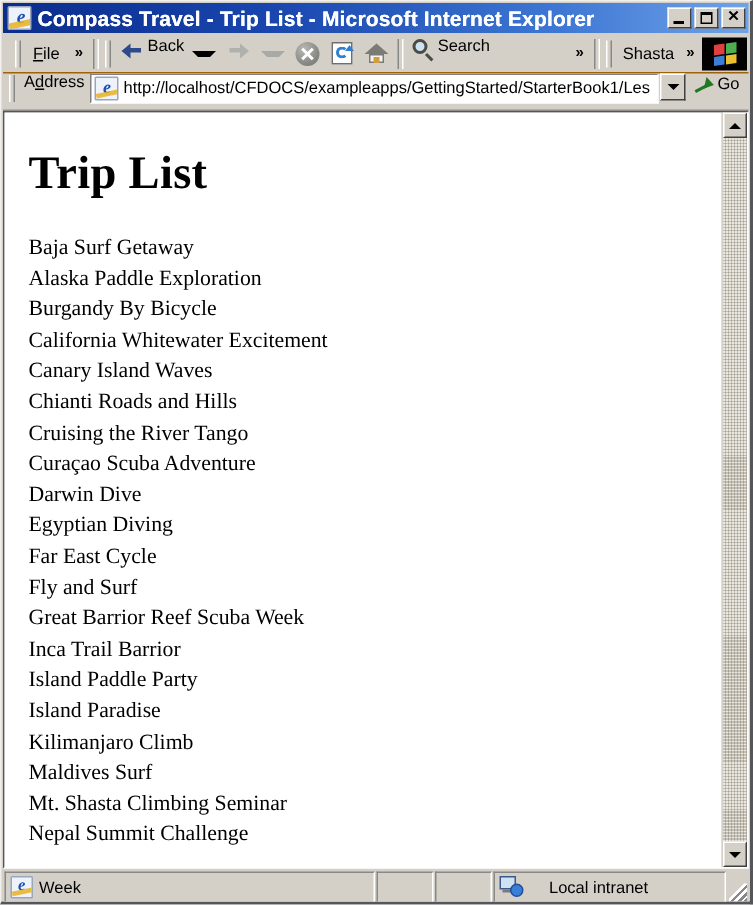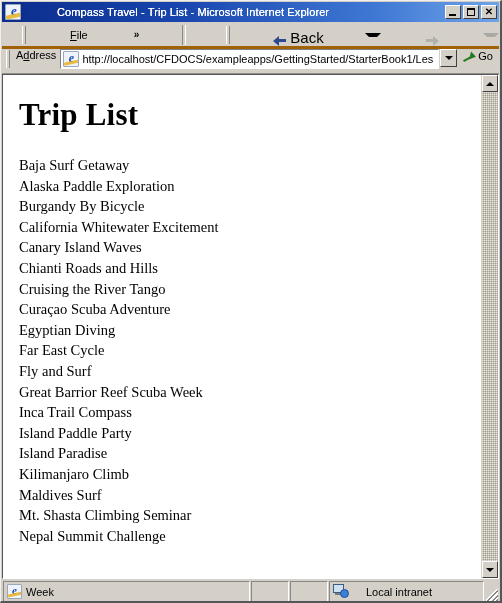--- a/index.html
+++ b/index.html
@@ -60,29 +60,28 @@
   .title-icon .swoosh {
     position: absolute;
     left: 0; top: 9px;
     width: 16px; height: 4px;
     background: #e8b020;
     transform: rotate(-12deg);
     opacity: .85;
   }
   .titlebar-text {
     color: #ffffff;
-    font-size: 11px;
-    font-weight: normal;
+    font-size: 14px;
+    font-weight: bold;
     letter-spacing: .1px;
     white-space: nowrap;
     overflow: hidden;
     text-overflow: ellipsis;
     flex: 1 1 auto;
     text-shadow: 0 0 0 #fff;
-    margin-left: 32px;
   }
   .title-buttons { display: flex; gap: 2px; align-items: center; }
   .tbtn {
     width: 16px; height: 14px;
     background: #d4d0c8;
     border-top: 1px solid #ffffff;
     border-left: 1px solid #ffffff;
     border-right: 1px solid #404040;
     border-bottom: 1px solid #404040;
     box-sizing: border-box;
@@ -110,24 +109,23 @@
 
   
   .toolbar-area {
     margin: 1px 1px 0 1px;
     background: #d4d0c8;
   }
   .toolbar-row {
     height: 26px;
     display: flex;
     align-items: center;
-    border-bottom: 3px solid #a16207;
-    box-sizing: border-box;
-    padding-left: 18px;
-    gap: 36px;
+    border-bottom: 1px solid #a16207;
+    box-sizing: border-box;
+    padding-left: 6px;
   }
   .grip {
     width: 6px; height: 20px;
     margin: 0 2px 0 1px;
     flex: 0 0 6px;
     position: relative;
   }
   .grip::before {
     content: "";
     position: absolute;
@@ -151,24 +149,24 @@
   }
   .tb-sep {
     width: 2px; height: 20px;
     margin: 0 2px;
     border-left: 1px solid #888886;
     border-right: 1px solid #ffffff;
     flex: 0 0 2px;
   }
   .tb-btn {
     display: flex;
-    align-items: flex-end;
+    align-items: flex-start;
     height: 22px;
     padding: 0 3px;
-    font-size: 15px;
+    font-size: 11px;
     color: #000;
     white-space: nowrap;
   }
   .tb-btn.disabled { color: #808080; }
   .arrow-left, .arrow-right {
     width: 16px; height: 14px;
     position: relative;
     flex: 0 0 16px;
     margin-right: 2px;
   }
@@ -708,25 +706,26 @@
       <h1>Trip List</h1>
       <div id="trip-list">
           <div class="trip">Baja Surf Getaway</div>
           <div class="trip">Alaska Paddle Exploration</div>
           <div class="trip">Burgandy By Bicycle</div>
           <div class="trip">California Whitewater Excitement</div>
           <div class="trip">Canary Island Waves</div>
           <div class="trip">Chianti Roads and Hills</div>
           <div class="trip">Cruising the River Tango</div>
           <div class="trip">Curaçao Scuba Adventure</div>
+          <div class="trip">Darwin Dive</div>
           <div class="trip">Egyptian Diving</div>
           <div class="trip">Far East Cycle</div>
           <div class="trip">Fly and Surf</div>
           <div class="trip">Great Barrior Reef Scuba Week</div>
-          <div class="trip">Inca Trail Compass</div>
+          <div class="trip">Inca Trail Barrior</div>
           <div class="trip">Island Paddle Party</div>
           <div class="trip">Island Paradise</div>
           <div class="trip">Kilimanjaro Climb</div>
           <div class="trip">Maldives Surf</div>
           <div class="trip">Mt. Shasta Climbing Seminar</div>
           <div class="trip">Nepal Summit Challenge</div>
         </div>
     </div>
 
     <div class="vscroll">

